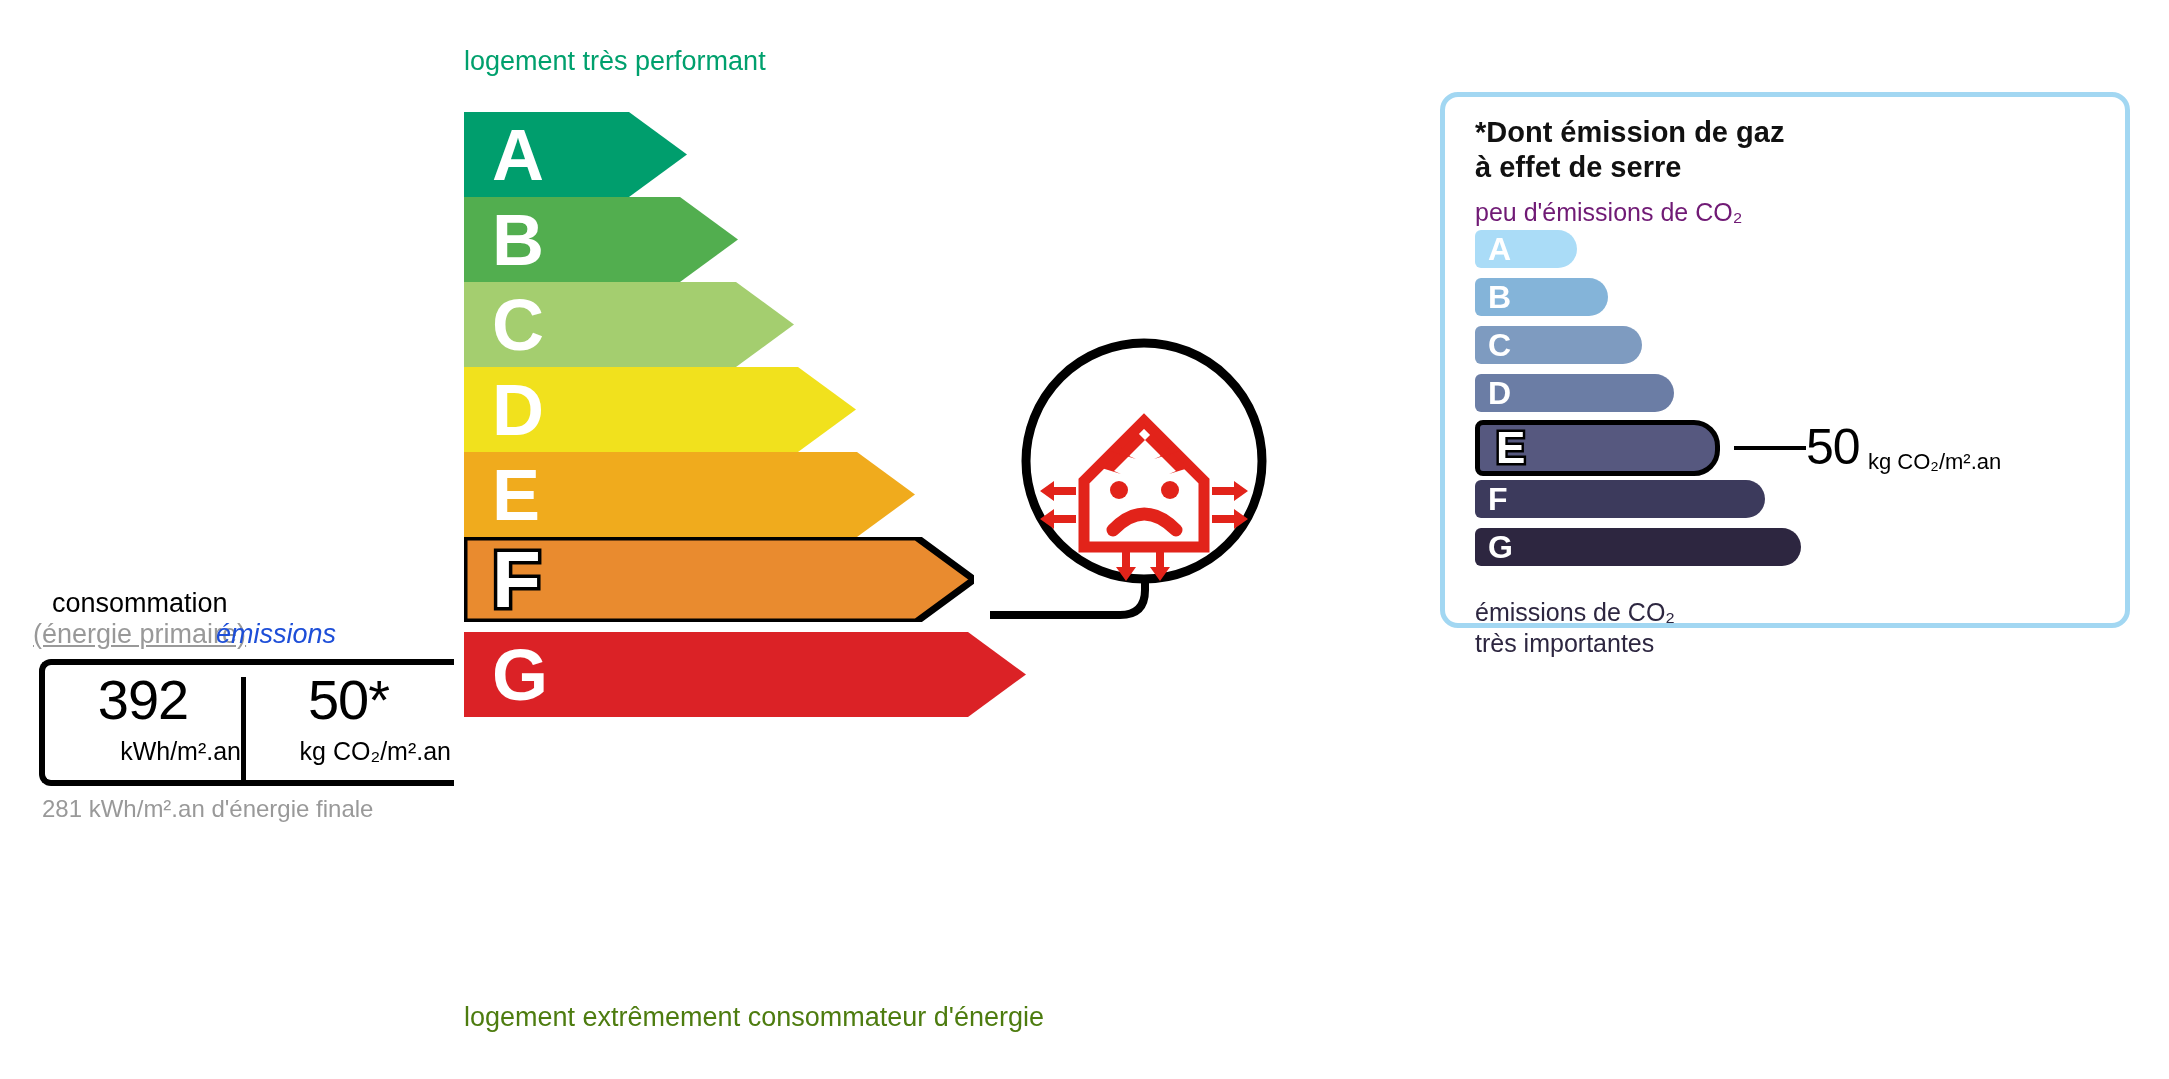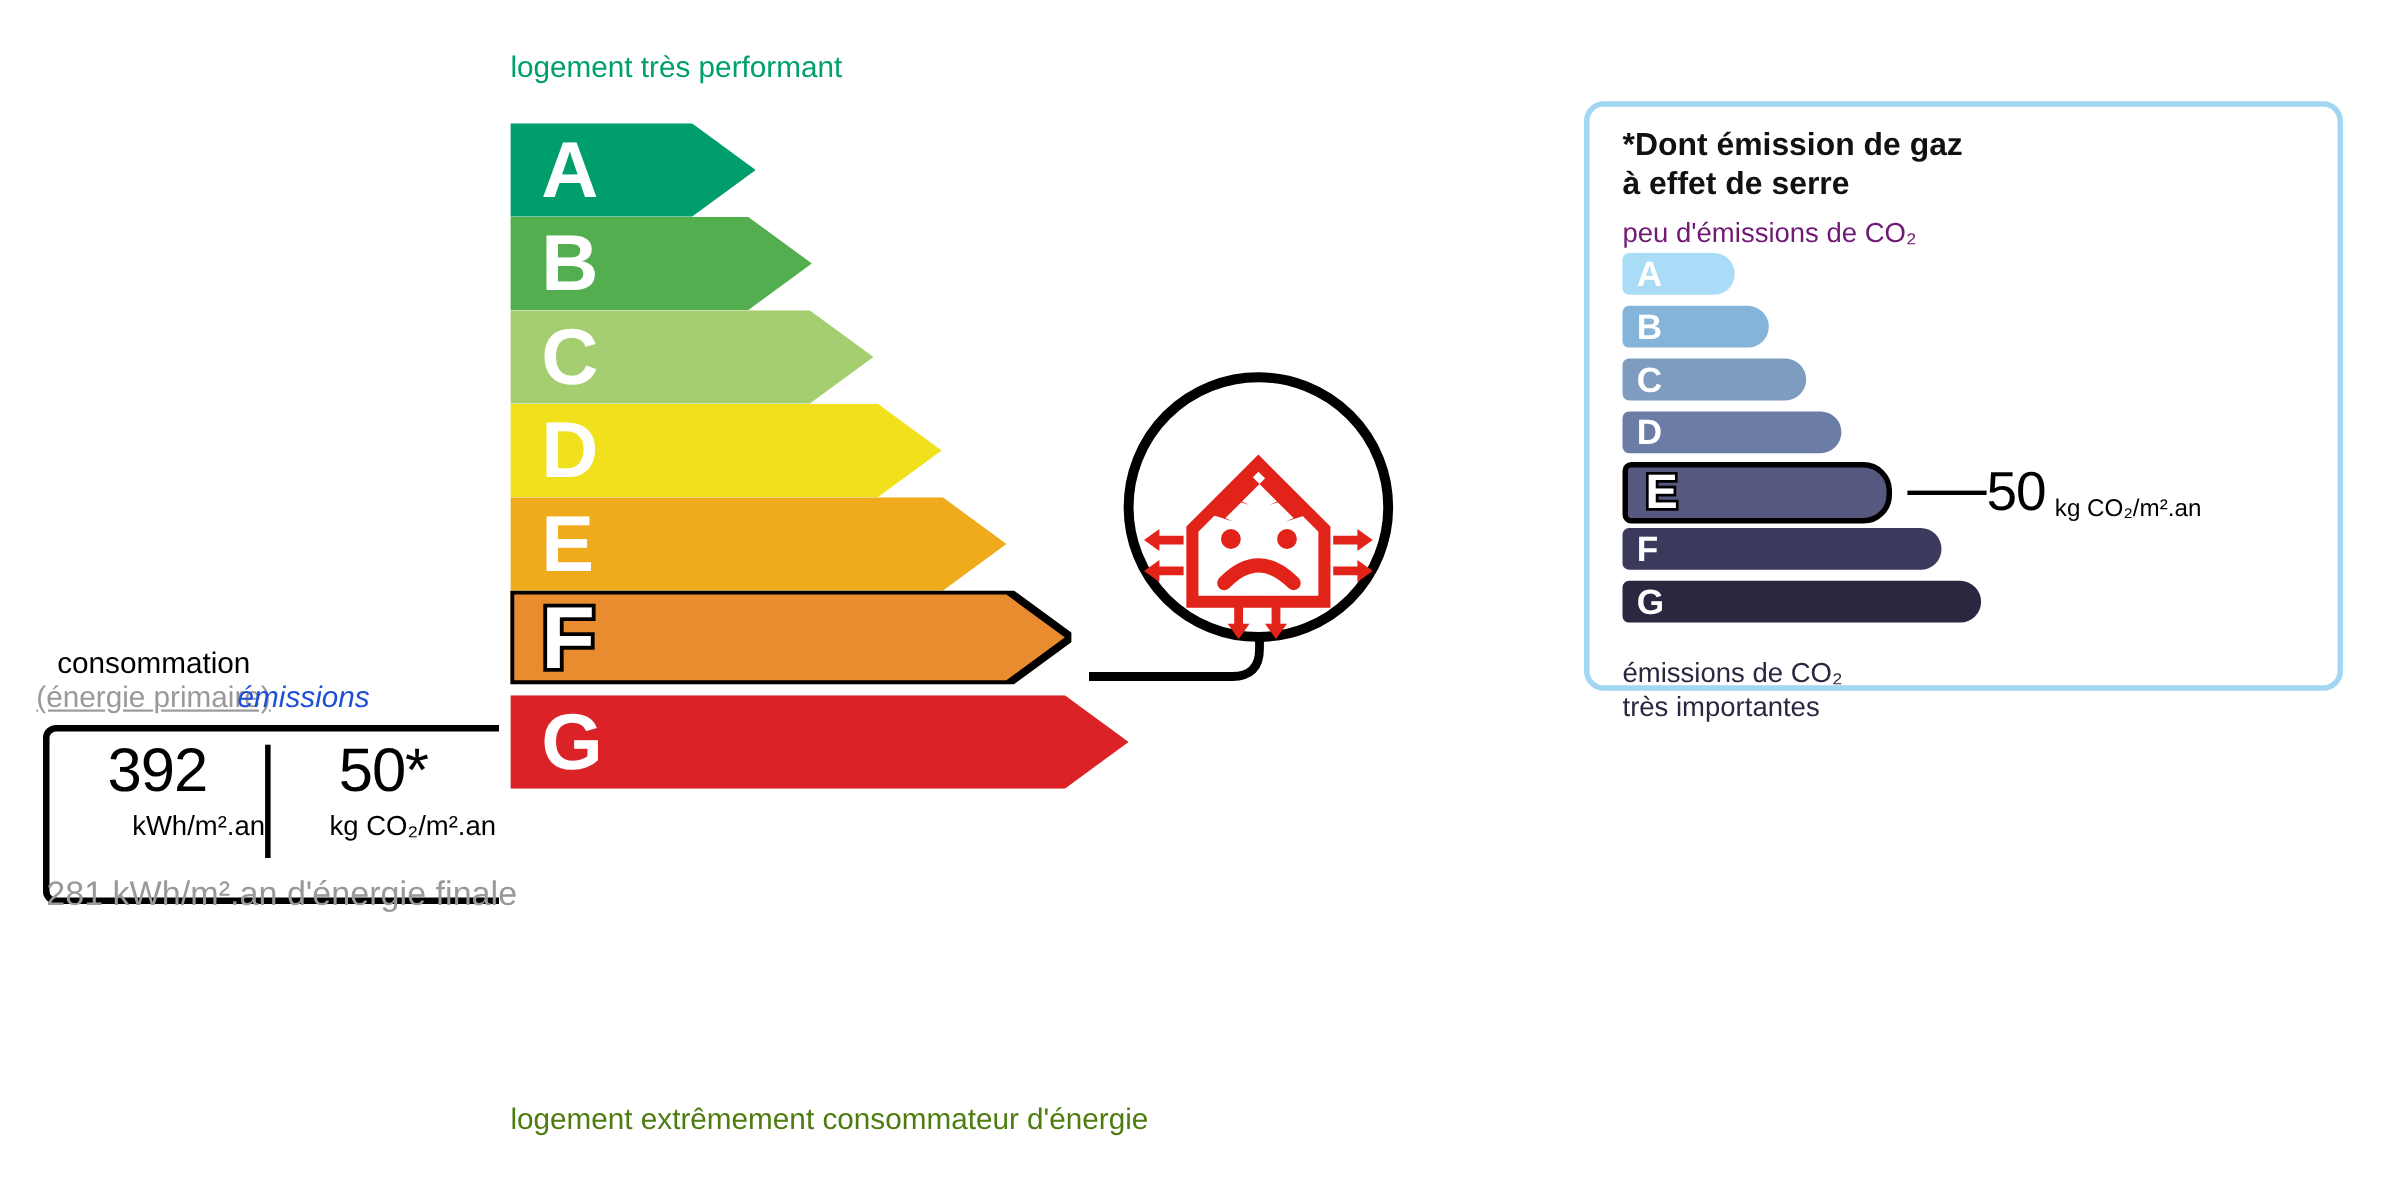--- a/index.html
+++ b/index.html
@@ -41,40 +41,40 @@
   }
 
   
   #value-box-group{position:absolute;left:0px;top:590px;width:470px;height:230px;}
   .vb-label-row{position:absolute;left:0;top:0;width:470px;height:70px;}
   .lbl-conso{position:absolute;left:52px;top:-2px;font-size:27px;color:#000;white-space:nowrap;}
   .lbl-conso-sub{position:absolute;left:33px;top:29px;font-size:27px;color:#999;white-space:nowrap;text-decoration:underline;}
   .lbl-emis{position:absolute;left:216px;top:29px;font-size:27px;color:#1d4ed8;white-space:nowrap;font-style:italic;}
 
   .value-box{
-    position:absolute;left:39px;top:69px;width:415px;height:163px;
+    position:absolute;left:39px;top:69px;width:415px;height:127px;
     border:6px solid #000;border-right:none;
     border-radius:12px 0 0 12px;background:#fff;
     box-sizing:border-box;
   }
   .vb-divider{position:absolute;left:196px;top:12px;width:5px;height:103px;background:#000;}
   .vb-cell{position:absolute;top:0;height:100%;}
   .vb-cell.left{left:0;width:196px;}
   .vb-cell.right{left:201px;width:205px;}
   .vb-num{
     position:absolute;left:0;right:0;top:6px;text-align:center;
     font-size:56px;font-weight:normal;color:#000;line-height:1.05;letter-spacing:-1px;
   }
   .vb-unit{
     position:absolute;left:0;right:0;top:72px;text-align:right;
     font-size:25px;color:#000;white-space:nowrap;
   }
   .vb-foot{
     position:absolute;left:42px;top:204px;
-    font-size:31px;color:#999;line-height:1.22;white-space:nowrap;
+    font-size:24px;color:#999;line-height:1.22;white-space:nowrap;
   }
 
   
   #bubble-group{position:absolute;left:1020px;top:335px;width:250px;height:260px;}
   #bubble-connector{position:absolute;left:990px;top:400px;width:290px;height:260px;}
 
   
   #co2-panel{
     position:absolute;left:1440px;top:92px;width:690px;height:536px;
     border:5px solid #a2d7f2;border-radius:18px;background:#fff;

